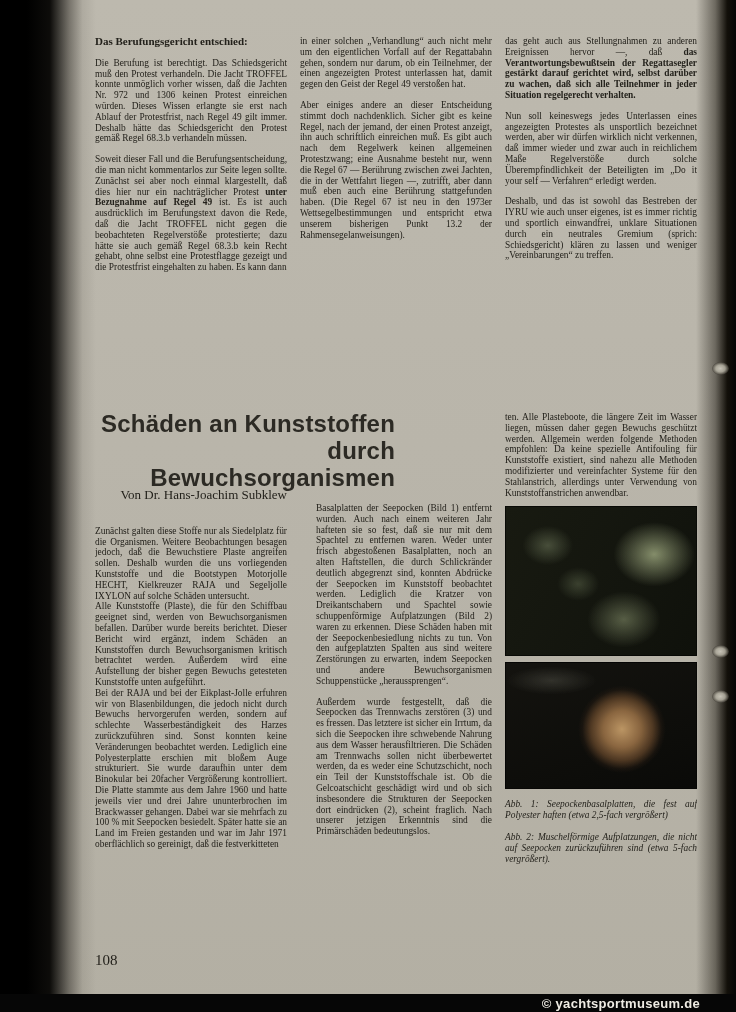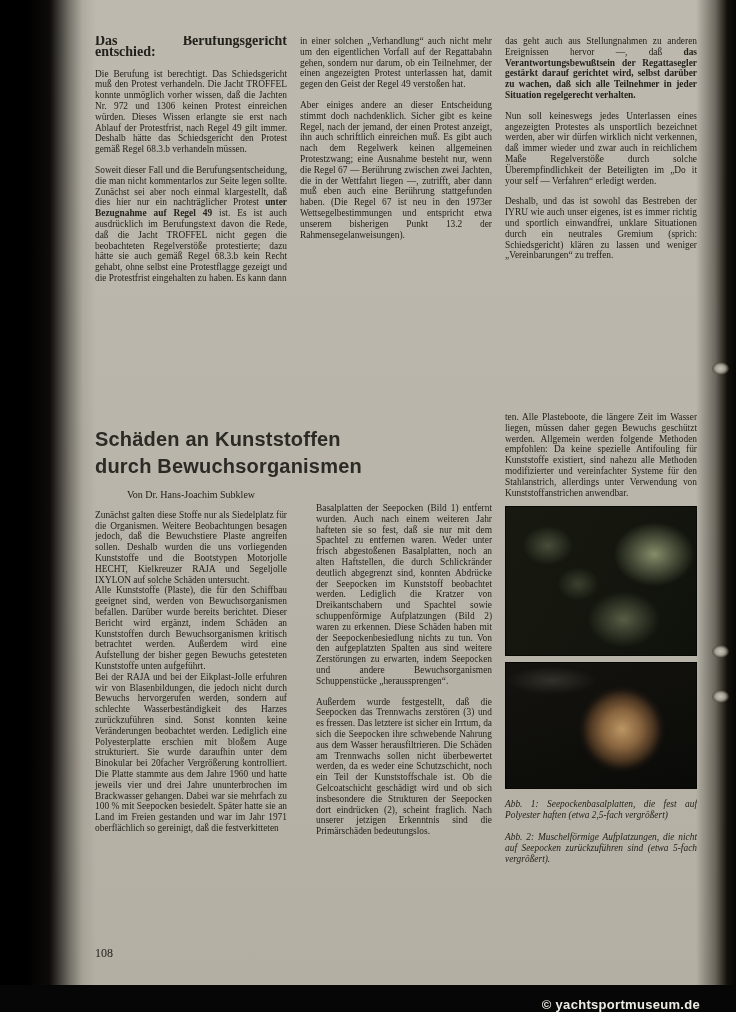--- a/index.html
+++ b/index.html
@@ -8,32 +8,32 @@
     position:relative; width:736px; height:1012px; overflow:hidden;
     background:linear-gradient(180deg,#bdb9ae 0%,#b8b4a9 55%,#b3afa3 100%);
     font-family:"Liberation Serif", serif; color:#23211b;
   }
   .content { position:absolute; left:95px; top:36px; width:602px; z-index:2; }
 
   
   .top-cols { display:flex; gap:13px; height:368px; overflow:hidden; }
   .col { width:192px; font-size:9.4px; line-height:10.8px; text-align:justify; hyphens:auto; }
   .top-cols p { margin:0 0 10px 0; }
-  .sec-heading { font-size:14px; font-weight:bold; margin-bottom:11px; }
+  .sec-heading { font-size:11px; font-weight:bold; margin-bottom:11px; }
 
   
   .article { position:relative; display:flex; gap:13px; height:534px; overflow:hidden; margin-top:2px; }
   .article-title {
-    position:absolute; left:0; top:20px; width:300px; z-index:3;
+    position:absolute; left:0; top:4px; width:300px; z-index:3;
     font-family:"Liberation Sans", sans-serif; font-weight:bold;
-    font-size:20px; line-height:27px; color:#2c2a24; letter-spacing:0.2px;
+    font-size:24px; line-height:27px; color:#2c2a24; letter-spacing:0.2px;text-align:right;
   }
   .colA { padding-top:84px; }
   .colA p { margin:0; }
-  .byline { font-size:10px; margin-bottom:9px; text-align:center; }
+  .byline { font-size:13px; margin-bottom:25px; text-align:right; }
   .colB { padding-top:97px; }
   .colB p { margin:0 0 10px 16px; }
   .colC { padding-top:6px; }
   .colC p { margin:0 0 8px 0; }
   .b { font-weight:bold; }
 
   .photo { width:192px; border:1px solid rgba(0,0,0,0.55); }
   .photo1 {
     height:150px; margin-top:6px;
     background:
@@ -47,41 +47,41 @@
     height:127px; margin-top:6px;
     background:
       radial-gradient(circle 52px at 61% 53%, rgba(196,156,104,0.95) 0%, rgba(152,112,70,0.9) 35%, rgba(94,66,40,0.8) 60%, rgba(42,30,20,0.4) 76%, rgba(0,0,0,0) 84%),
       radial-gradient(ellipse 64px 20px at 24% 14%, rgba(122,122,110,0.3), rgba(0,0,0,0) 70%),
       linear-gradient(160deg,#14130f 0%,#0d0d0a 70%,#0a0a08 100%);
   }
   .caption { font-size:9.4px; line-height:11px; font-style:italic; text-align:justify; }
   .caption.first { margin-top:10px; }
   .caption.second { margin-top:11px; }
 
-  .page-number { font-size:12px; margin-top:6px; }
+  .page-number { font-size:15px; margin-top:12px; }
 
   
   .edge-left {
     position:absolute; left:0; top:0; width:96px; height:100%; z-index:5; pointer-events:none;
     background:linear-gradient(90deg,#000 0%,#000 28%,#0d0c0a 52%,rgba(32,29,24,0.45) 72%,rgba(90,86,78,0.15) 86%,rgba(0,0,0,0) 100%);
   }
   .edge-right {
     position:absolute; right:0; top:0; width:40px; height:100%; z-index:5; pointer-events:none;
     background:linear-gradient(270deg,#050505 0%,#13100a 22%,rgba(44,40,32,0.55) 52%,rgba(0,0,0,0) 100%);
   }
   .binding-hole {
     position:absolute; right:7px; width:17px; height:13px; border-radius:50%; z-index:6; pointer-events:none;
     background:radial-gradient(ellipse at center, #dcd8cb 0%, #b8b4a6 38%, rgba(70,66,58,0.7) 68%, rgba(0,0,0,0) 82%);
     opacity:0.85;
   }
   .hole1 { top:362px; } .hole2 { top:645px; } .hole3 { top:690px; }
 
   .footer-bar {
-    position:absolute; left:0; bottom:0; width:100%; height:27px; z-index:7;
-    background:#060606; display:flex; align-items:flex-end; justify-content:flex-end;
+    position:absolute; left:0; bottom:0; width:100%; height:18px; z-index:7;
+    background:#060606; display:flex; align-items:center; justify-content:flex-end;
   }
   .watermark {
     font-family:"Liberation Sans", sans-serif; font-size:13px; font-weight:bold;
     color:#efece4; margin-right:36px; letter-spacing:0.3px;
   }
 </style>
 </head>
 <body>
 
 <div class="scan">

